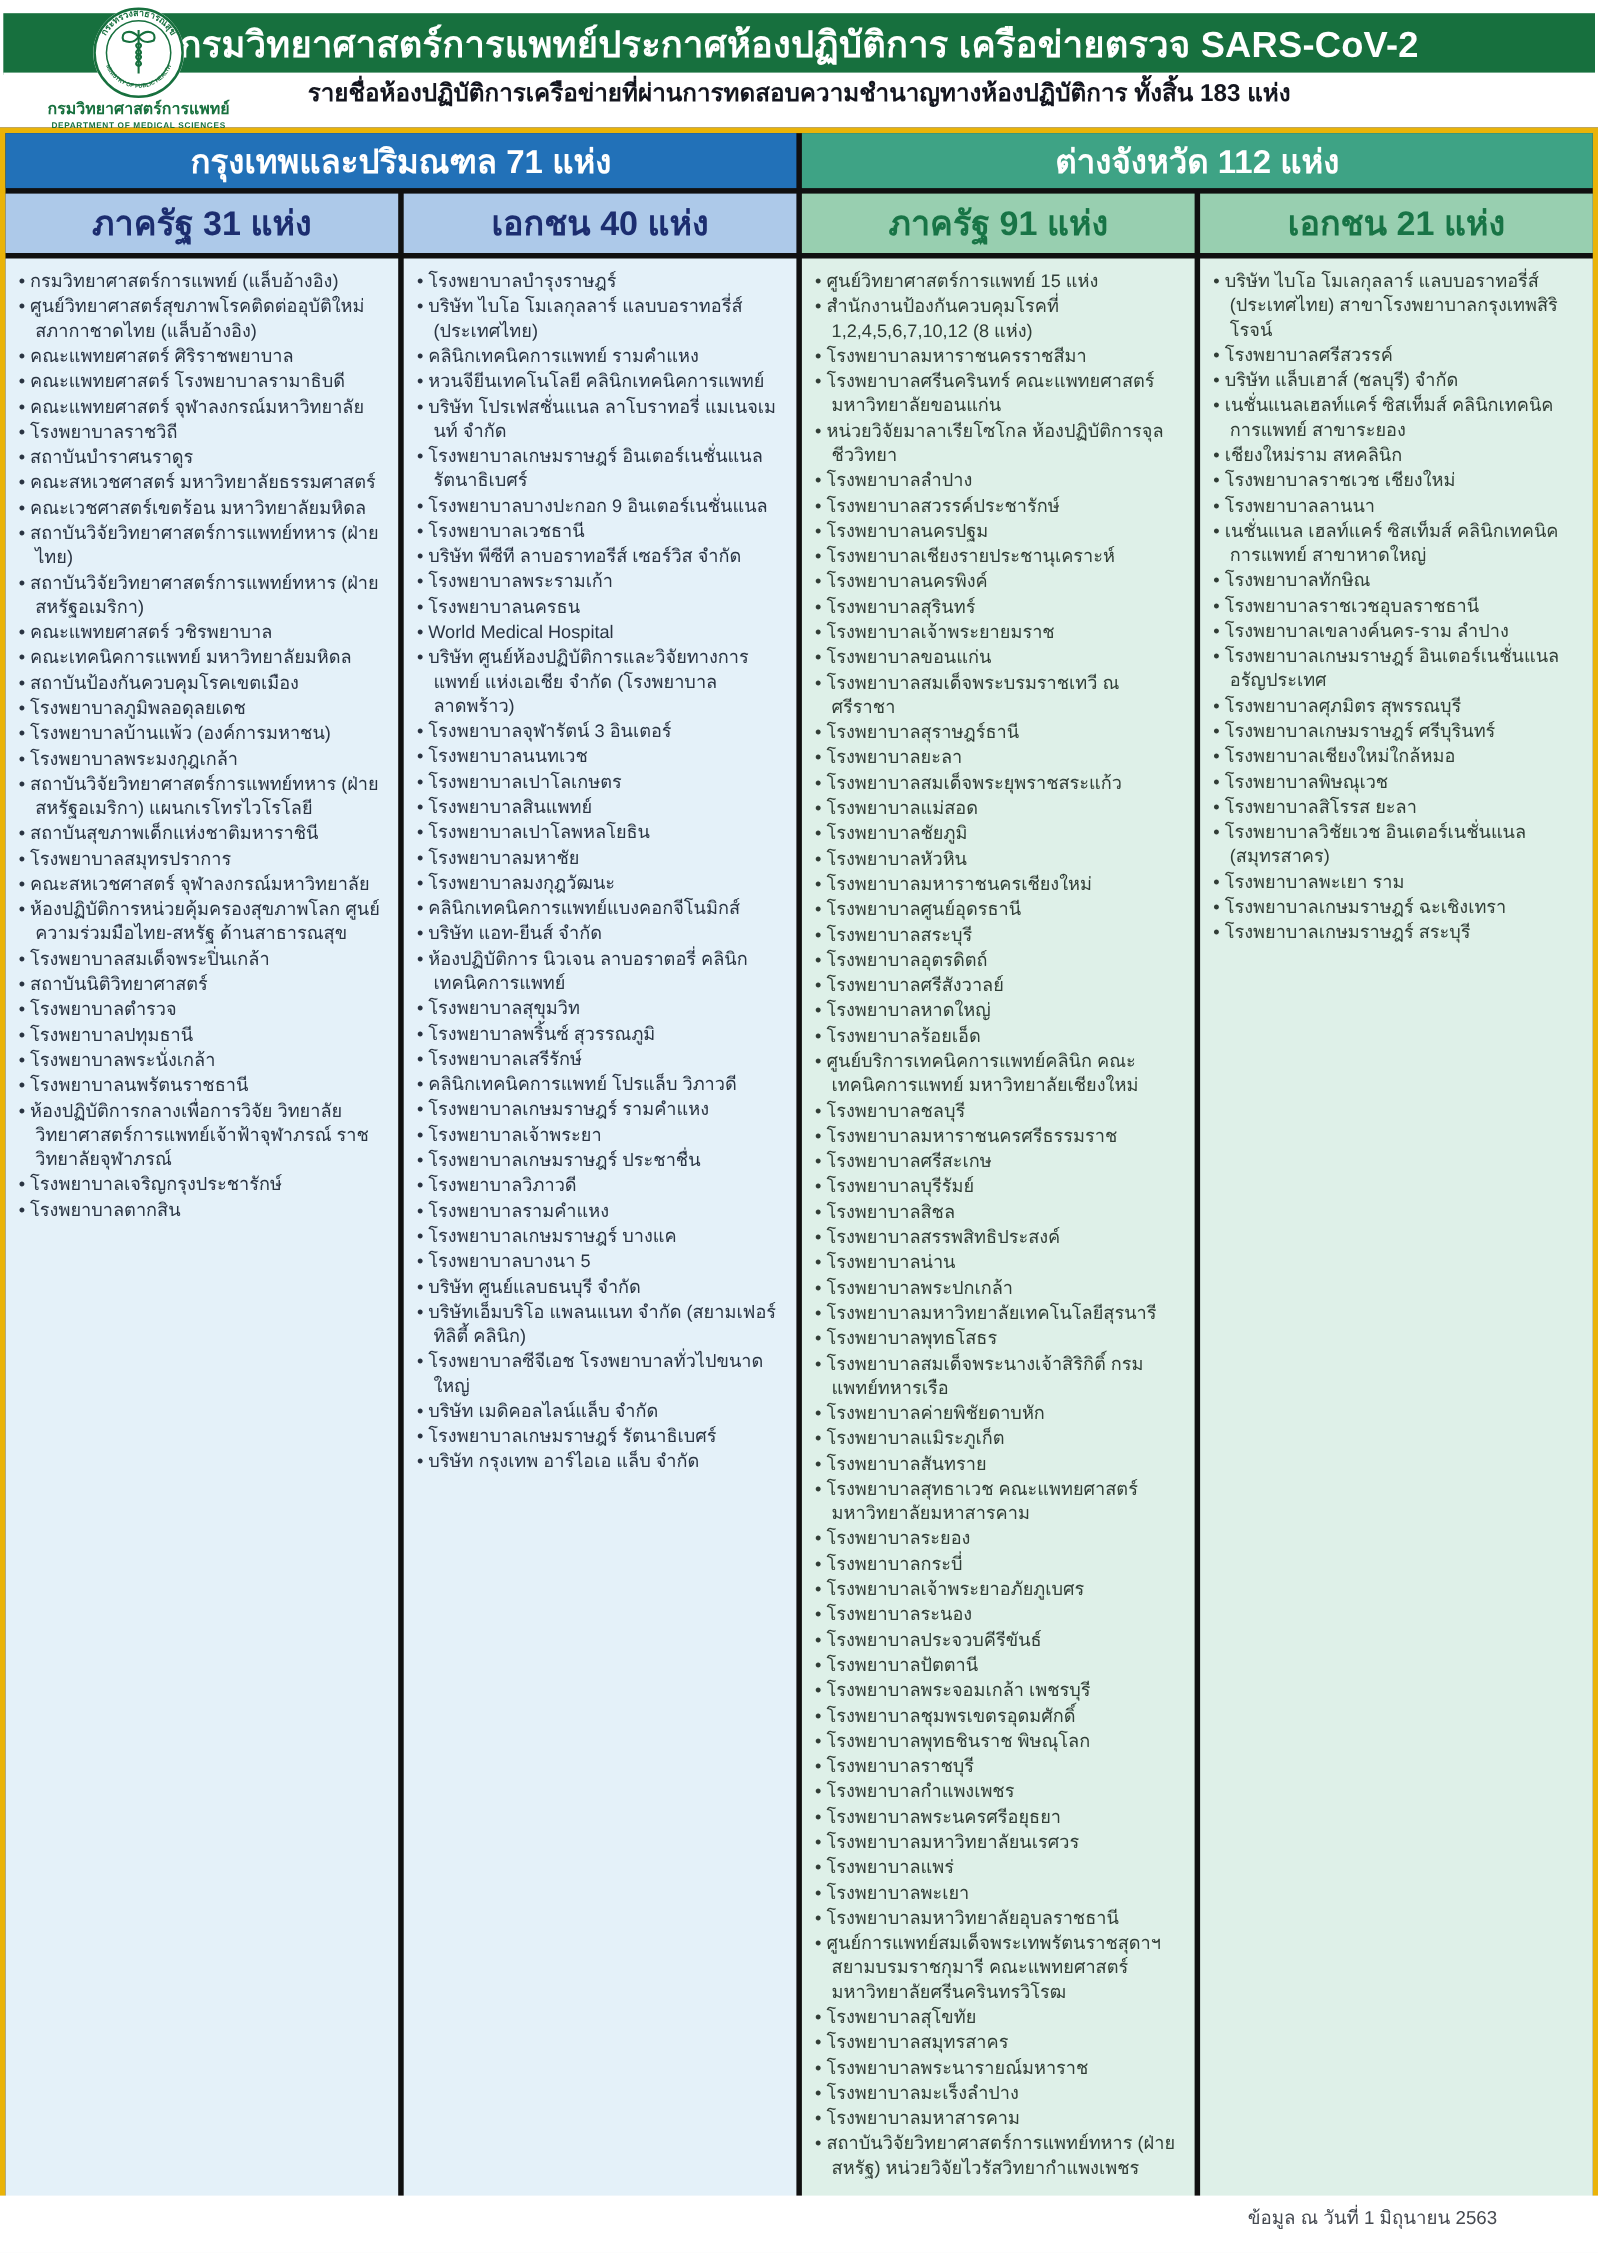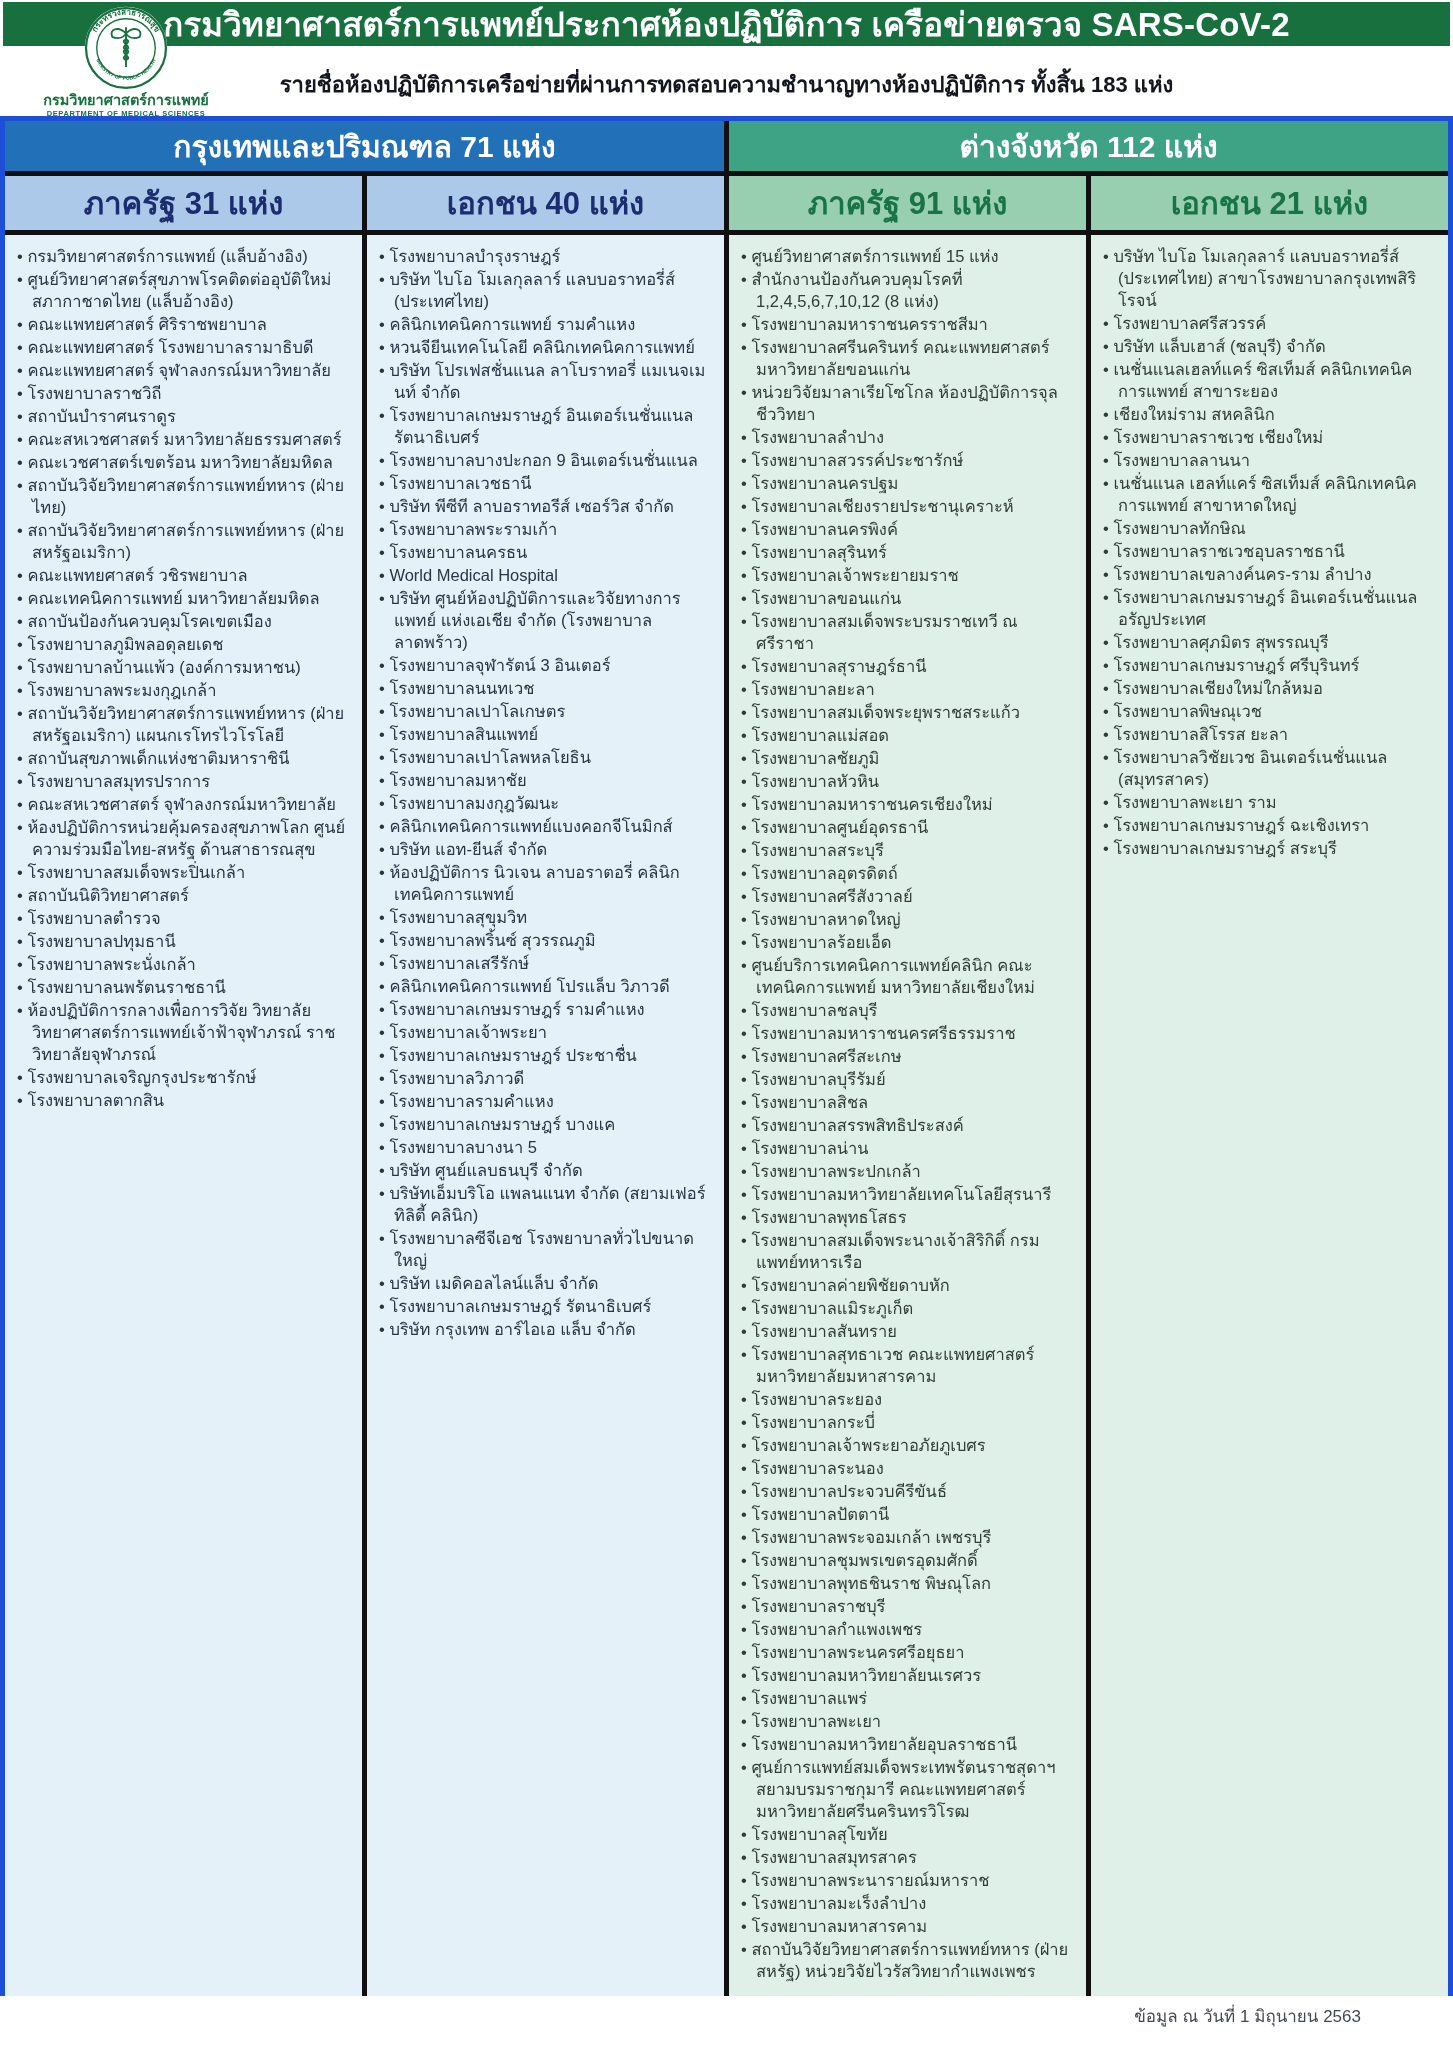--- a/index.html
+++ b/index.html
@@ -1,38 +1,38 @@
 <!DOCTYPE html>
 <html><head>
 <meta charset="utf-8">
 <style>
   html,body{margin:0;padding:0;background:#ffffff;}
   .page{position:relative;width:1453px;height:2048px;background:#fff;overflow:hidden;
         font-family:"Liberation Sans", sans-serif;}
 
   
-  .topbar{position:absolute;top:2px;left:3px;right:3px;height:44px;background:#17703e;
+  .topbar{position:absolute;top:12px;left:3px;right:3px;height:56px;background:#17703e;
           display:flex;align-items:center;justify-content:center;}
   .page-title{color:#ffffff;font-size:33px;font-weight:bold;letter-spacing:.2px;white-space:nowrap;}
 
   
   .subbar{position:absolute;top:66px;left:3px;right:3px;height:36px;background:#ffffff;
           display:flex;align-items:center;justify-content:center;}
   .subtitle{color:#14161f;font-size:22px;font-weight:bold;}
 
   
   .logo-block{position:absolute;left:36px;top:5px;width:180px;text-align:center;z-index:5;}
   .logo-block svg{display:block;margin:0 auto;}
   .org-thai{color:#17703e;font-size:14.5px;font-weight:bold;line-height:17px;margin-top:1px;}
   .org-en{color:#17703e;font-size:7.5px;font-weight:bold;letter-spacing:.6px;line-height:10px;}
 
   
   .table{position:absolute;top:116px;left:0;right:0;bottom:36px;
          display:grid;grid-template-columns:repeat(4,1fr);grid-template-rows:50px 54px 1fr;
-         gap:5px;background:#101010;border:5px solid #1d4ed8;}
+         gap:5px;background:#101010;border:5px solid #eab308;}
   .region{display:flex;align-items:center;justify-content:center;
           color:#fff;font-size:30px;font-weight:bold;}
   .region-blue{grid-column:1/3;background:#2271b8;}
   .region-green{grid-column:3/5;background:#3ea385;}
 
   .colhead{display:flex;align-items:center;justify-content:center;font-size:31px;font-weight:bold;}
   .colhead.blue{background:#adc9e9;color:#1c2d6f;}
   .colhead.green{background:#98cfb0;color:#187446;}
 
   .list-cell{padding:10px 8px 8px 12px;overflow:hidden;}

